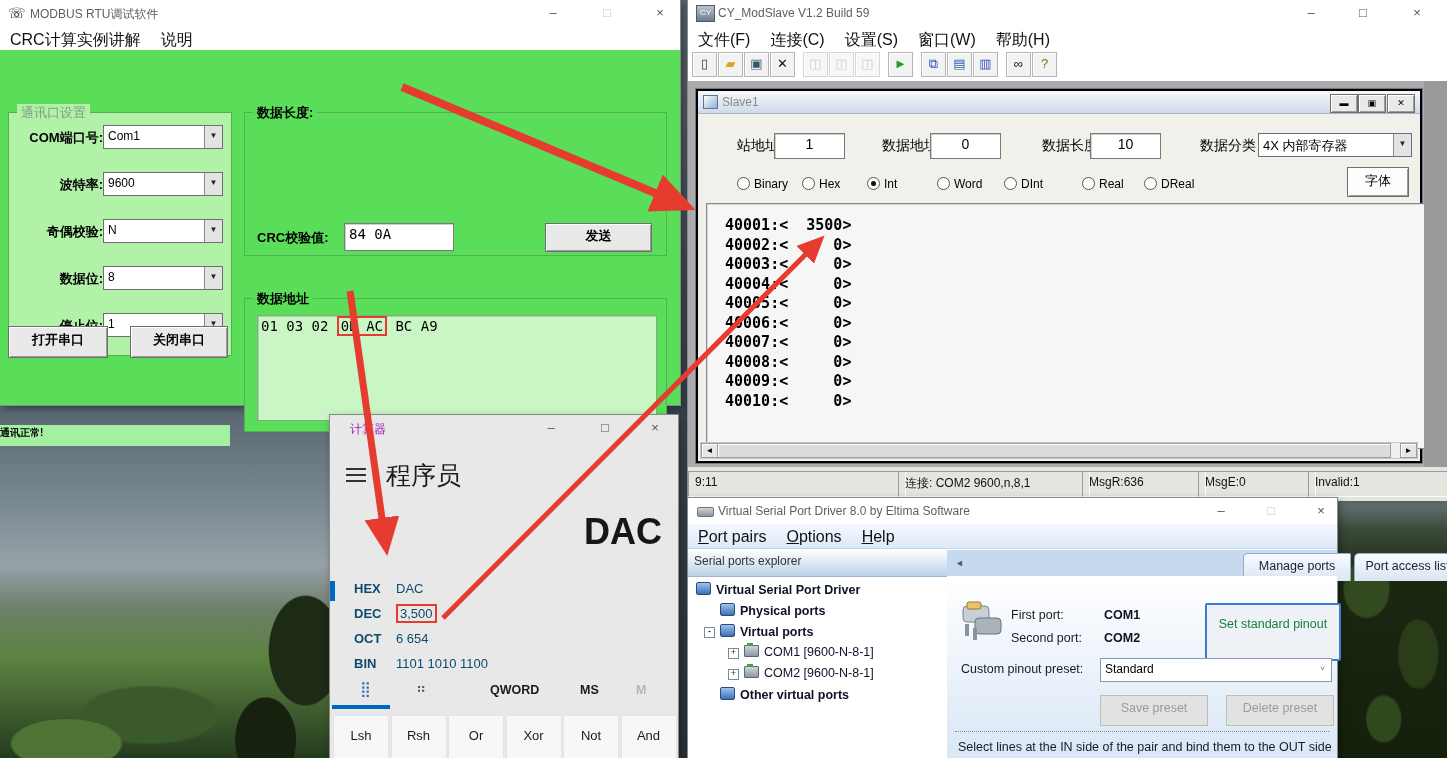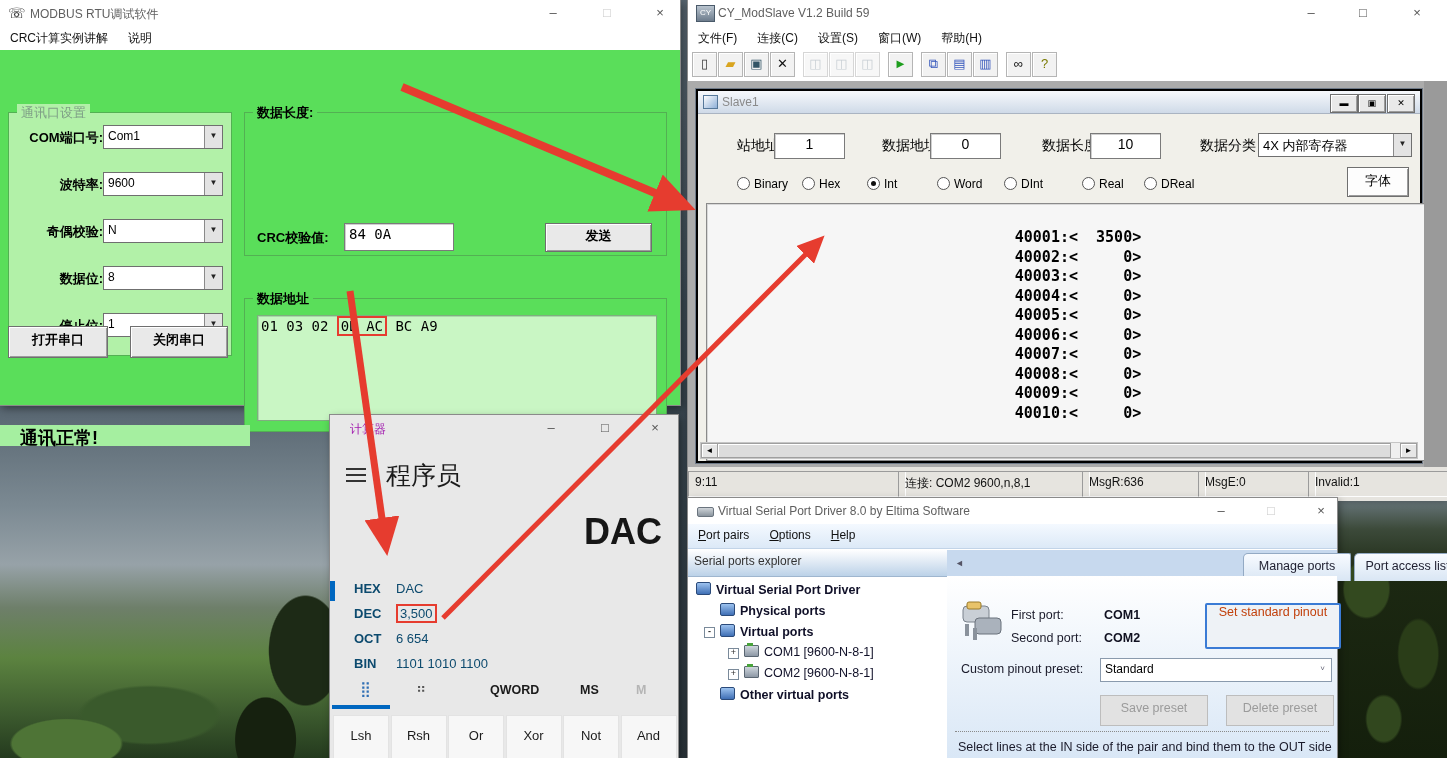--- a/index.html
+++ b/index.html
@@ -23,21 +23,21 @@
       radial-gradient(40px 50px at 30% 35%,#33491f 0 55%,transparent 60%),
       radial-gradient(35px 60px at 75% 60%,#2a3d18 0 55%,transparent 60%),
       radial-gradient(30px 40px at 45% 85%,#31471e 0 55%,transparent 62%);}
   
   .win{position:absolute;background:#fff;box-shadow:0 0 0 1px #8a8a8a,2px 3px 8px rgba(0,0,0,.45);}
   .tbar{position:absolute;left:0;top:0;right:0;height:26px;background:#fff;}
   .tbar .ticon{position:absolute;left:8px;top:5px;font-size:14px;line-height:16px;}
   .tbar .ttext{position:absolute;left:30px;top:6px;font-size:12px;color:#5f5f5f;white-space:nowrap;}
   .capbtn{position:absolute;top:3px;width:30px;height:20px;text-align:center;font-size:13px;line-height:20px;color:#555;}
   .capbtn.dim{color:#c9c9c9;}
-  .menubar{position:absolute;left:0;right:0;height:24px;background:#fff;font-size:12px;color:#111;}
+  .menubar{position:absolute;left:0;right:0;height:24px;background:#fff;font-size:16px;color:#111;}
   .menubar .menu-item{display:inline-block;padding:4px 10px 0 10px;}
   
   .btn95{background:#e9e9e9;border:1px solid #6f6f6f;box-shadow:inset 1px 1px 0 #ffffff,inset -1px -1px 0 #9c9c9c;
     text-align:center;font-size:13px;color:#000;}
   .sunken{background:#fff;border:1px solid #7a7a7a;box-shadow:inset 1px 1px 0 #cfcfcf;}
   .combo{display:flex;align-items:stretch;background:#fff;border:1px solid #6f6f6f;}
   .combo .val{flex:1;font-size:12px;padding:3px 4px 0 4px;white-space:nowrap;overflow:hidden;}
   .combo .drop{width:17px;background:#e3e3e3;border-left:1px solid #8a8a8a;text-align:center;font-size:8px;color:#222;line-height:20px;}
   
   #win-modbus{left:0;top:0;width:680px;height:405px;}
@@ -48,21 +48,21 @@
   #grp-port .cap{color:#7e9e86;font-weight:normal;background:#b2f1a8;}
   .prow{position:absolute;left:0;width:100%;height:22px;}
   .prow .lbl{position:absolute;right:128px;top:4px;font-size:13px;font-weight:bold;white-space:nowrap;}
   .prow .combo{position:absolute;left:94px;top:0;width:118px;height:22px;}
   #grp-send{left:244px;top:62px;width:421px;height:142px;background:#5ade5a;}
   #grp-recv{left:244px;top:248px;width:421px;height:132px;background:#5ade5a;}
   .greenbox{position:absolute;background:#c9f6c4;border:1px solid #7fae7f;box-shadow:inset 1px 1px 0 #a8d8a8;
     font-family:"DejaVu Sans Mono",monospace;font-size:14px;color:#000;padding:2px 3px;white-space:pre;}
   .redbox{border:2px solid #e63c2f;padding:0 2px;}
   #mb-status{position:absolute;left:0;top:375px;width:230px;height:20px;background:#a5efa0;
-    font-size:18px;font-weight:bold;padding:1px 0 0 20px;}
+    font-size:10px;font-weight:bold;padding:1px 0 0 0;}
   
   #win-calc{left:330px;top:415px;width:348px;height:343px;background:#e8e8e8;}
   #calc-display{position:absolute;right:16px;top:96px;font-size:36px;font-weight:bold;color:#161616;}
   .baserow{position:absolute;left:24px;height:22px;font-size:13px;color:#0c4a6e;}
   .baserow .bl{display:inline-block;width:42px;font-weight:bold;}
   .baserow .bv{white-space:pre;}
   #hexbar{left:0;width:5px;height:20px;background:#0067c0;}
   .calcbtn{position:absolute;background:#f7f7f7;border:1px solid #e3e3e3;text-align:center;
     font-size:13px;color:#1b1b1b;padding-top:12px;}
   
@@ -80,21 +80,21 @@
     background:linear-gradient(180deg,#f7f9fc,#cfdae8);border-bottom:1px solid #aab4c2;}
   #sl-tbar .ttext{left:24px;top:4px;color:#8a8a8a;font-size:12px;}
   .slbtn{position:absolute;top:3px;width:26px;height:17px;font-size:9px;line-height:16px;}
   .slave-lbl{position:absolute;top:46px;font-size:14px;color:#000;white-space:nowrap;}
   .slave-inp{position:absolute;top:42px;width:69px;height:22px;text-align:center;font-size:14px;padding-top:2px;}
   .radio{position:absolute;top:86px;height:14px;font-size:12px;color:#000;white-space:nowrap;}
   .radio .c{display:inline-block;width:11px;height:11px;border:1px solid #555;border-radius:50%;background:#fff;
     margin-right:4px;vertical-align:-2px;position:relative;}
   .radio .c.on::after{content:"";position:absolute;left:3px;top:3px;width:5px;height:5px;border-radius:50%;background:#111;}
   #reg-list{position:absolute;left:8px;top:112px;width:706px;height:232px;background:#f6f6f6;
-    border:1px solid #8a8a8a;box-shadow:inset 1px 1px 0 #d8d8d8;padding:24px 0 0 18px;text-align:center;}
+    border:1px solid #8a8a8a;box-shadow:inset 1px 1px 0 #d8d8d8;padding:12px 0 0 18px;}
   .reg-row{font-family:"DejaVu Sans Mono",monospace;font-weight:bold;font-size:15px;line-height:19.5px;white-space:pre;}
   #sl-hscroll{position:absolute;left:2px;right:2px;bottom:2px;height:15px;background:#efefef;border:1px solid #c5c5c5;}
   .scr-arrow{position:absolute;top:0;width:15px;height:13px;font-size:8px;line-height:13px;text-align:center;
     background:#e6e6e6;border:1px solid #9f9f9f;box-shadow:inset 1px 1px 0 #fff;}
   #sl-thumb{position:absolute;left:16px;top:0;width:672px;height:13px;background:#dcdcdc;border:1px solid #9f9f9f;box-shadow:inset 1px 1px 0 #fff;}
   #ms-status{position:absolute;left:0;top:467px;right:0;height:30px;background:#e6e4df;padding-top:4px;}
   .seg{position:absolute;top:4px;height:21px;border:1px solid;border-color:#9b9b9b #fdfdfd #fdfdfd #9b9b9b;
     font-size:12px;color:#111;padding:3px 0 0 6px;white-space:nowrap;overflow:hidden;}
   
   #win-vspd{left:688px;top:498px;width:649px;height:260px;}
@@ -114,21 +114,21 @@
     border:1px solid #5a6672;border-radius:1px;margin-right:5px;vertical-align:-1px;position:relative;}
   .ticon-port::after{content:"";position:absolute;left:2px;top:-3px;width:6px;height:3px;background:#49a33c;}
   #vspd-tabs{position:absolute;left:259px;top:52px;right:0;height:26px;background:#c7d9ee;border-bottom:1px solid #fff;}
   .tab{position:absolute;top:3px;height:22px;border:1px solid #93aac4;border-bottom:none;border-radius:5px 2px 0 0;
     background:linear-gradient(180deg,#f8fbff,#d9e6f4);font-size:12.5px;color:#223;text-align:center;padding-top:5px;}
   #vspd-content{position:absolute;left:259px;top:78px;right:0;bottom:0;
     background:linear-gradient(180deg,#ffffff,#d9e7f6);}
   .vlbl{position:absolute;font-size:12.5px;color:#1a1a2a;white-space:nowrap;}
   .vval{position:absolute;font-size:12.5px;font-weight:bold;color:#101020;}
   #btn-setstd{position:absolute;left:258px;top:27px;width:132px;height:42px;background:#eef2f6;
-    border:2px solid #3a7bd5;border-radius:2px;font-size:12.5px;color:#c2410c;text-align:center;}
+    border:2px solid #3a7bd5;border-radius:2px;font-size:12.5px;color:#15803d;text-align:center;padding-top:12px;}
   #preset-combo{position:absolute;left:153px;top:82px;width:230px;height:22px;border:1px solid #8a9aad;}
   .vbtn-dis{position:absolute;top:119px;width:106px;height:24px;background:#e2e2e2;border:1px solid #bdbdbd;
     color:#9b9b9b;font-size:12.5px;text-align:center;padding-top:5px;}
   #vspd-dots{position:absolute;left:8px;right:8px;top:155px;border-top:1px dotted #8a8a8a;}
   #vspd-hint{position:absolute;left:11px;top:164px;font-size:12.5px;color:#1a1a2a;white-space:nowrap;}
   
   #overlay{position:absolute;left:0;top:0;width:1447px;height:758px;z-index:60;pointer-events:none;}
   .hamb{position:absolute;left:16px;top:53px;width:20px;height:14px;}
   .hamb span{display:block;height:2px;background:#333;margin-bottom:4px;}
 </style>

